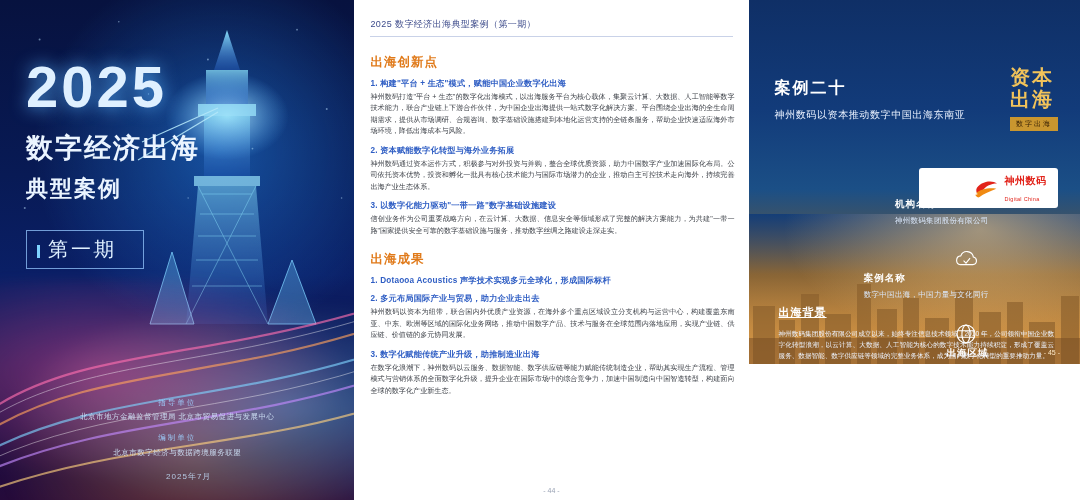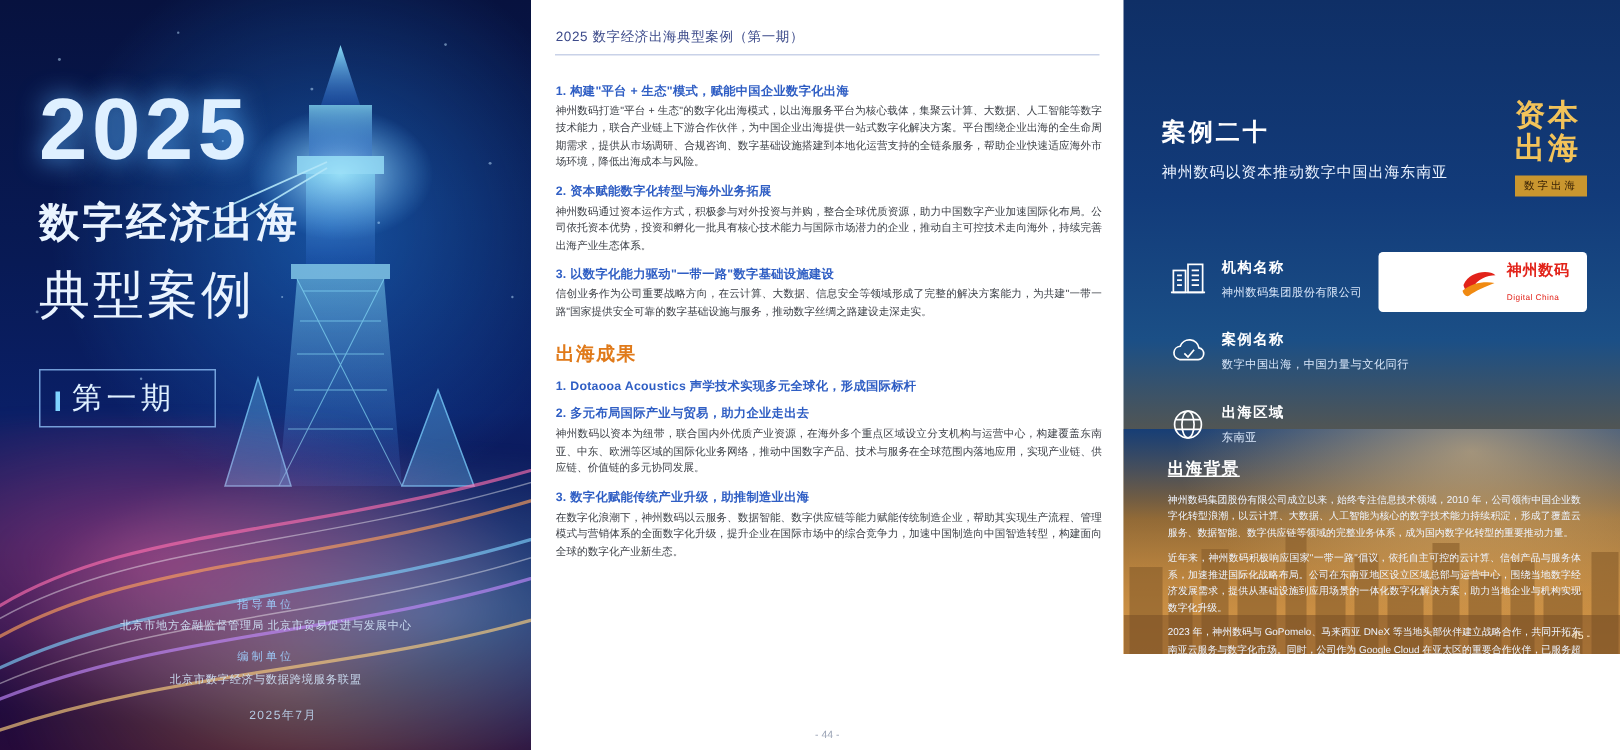--- a/index.html
+++ b/index.html
@@ -30,21 +30,21 @@
   .cover .stars{position:absolute;inset:0;opacity:.5;}
 
   .tower{position:absolute;right:22px;top:24px;width:200px;height:330px;opacity:.95;}
 
   .cov-inner{position:absolute;left:26px;top:58px;z-index:5;}
   .cov-year{
     font-size:58px;font-weight:bold;letter-spacing:3px;line-height:1;
     color:#dff0ff;text-shadow:0 0 18px rgba(90,180,255,.9);
   }
   .cov-t1{margin-top:14px;font-size:27px;font-weight:bold;letter-spacing:2px;color:#eaf4ff;}
-  .cov-t2{margin-top:8px;font-size:34px;font-weight:normal;letter-spacing:2px;color:#eaf4ff;}
+  .cov-t2{margin-top:8px;font-size:22px;font-weight:bold;letter-spacing:2px;color:#eaf4ff;}
   .cov-badge{
     margin-top:26px;display:inline-block;padding:5px 26px 5px 10px;
     border:1px solid rgba(150,200,255,.75);
     font-size:20px;letter-spacing:3px;color:#dff0ff;
   }
   .cov-badge .bar{display:inline-block;width:3px;height:13px;background:#7fd3ff;
     margin-right:8px;vertical-align:-2px;}
 
   .cov-foot{position:absolute;left:0;right:0;bottom:16px;text-align:center;z-index:6;
     font-size:7.5px;line-height:1.9;color:#cfe2f7;opacity:.92;}
@@ -67,21 +67,21 @@
   .sub-title{
     color:#2f5ec4;font-size:8.2px;font-weight:bold;margin:7px 0 3px;letter-spacing:.2px;
   }
   .para{
     color:#3b3f46;font-size:7.1px;line-height:1.62;text-align:justify;margin:0 0 5px;
   }
   .mid-pagenum{position:absolute;left:0;right:0;bottom:6px;text-align:center;
     font-size:7px;color:#9aa3b5;}
 
   
-  .casepage{position:relative;width:360px;height:436px;overflow:hidden;
+  .casepage{position:relative;width:360px;height:364px;overflow:hidden;
     background:linear-gradient(180deg,#0f2f66 0%,#123b7a 30%,#1b4f86 52%,#7a5a2e 76%,#c98b3a 90%,#e0a552 100%);
     color:#fff;}
   .case-photo{
     position:absolute;left:0;right:0;bottom:0;height:150px;
     background:linear-gradient(180deg, rgba(18,60,120,.92) 0%, rgba(150,110,60,.55) 40%, rgba(214,150,70,.85) 100%);
   }
   .case-photo .sky{position:absolute;inset:0;
     background:radial-gradient(ellipse at 70% 10%, rgba(255,210,140,.55) 0%, rgba(255,210,140,0) 60%);}
   .case-skyline{position:absolute;left:0;right:0;bottom:0;height:110px;opacity:.85;}
 
@@ -100,21 +100,21 @@
   .case-logo{
     position:absolute;right:22px;top:168px;width:96px;height:40px;background:#ffffff;border-radius:3px;
     display:flex;align-items:center;justify-content:center;padding-left:43px;
   }
   .logo-mark{width:26px;height:22px;margin-right:5px;}
   .logo-txt{line-height:1.05;}
   .logo-txt .l1{color:#e2231a;font-size:10px;font-weight:bold;letter-spacing:.5px;}
   .logo-txt .l2{color:#e2231a;font-size:5.5px;letter-spacing:.3px;}
 
   .meta{position:absolute;left:30px;top:172px;width:210px;}
-  .meta-row{display:flex;align-items:center;margin-bottom:20px;}
+  .meta-row{display:flex;align-items:flex-end;margin-bottom:20px;flex-direction:column;}
   .meta-ico{width:26px;height:26px;margin-right:10px;flex:0 0 26px;}
   .meta-txt .k{font-size:9.5px;font-weight:bold;color:#ffffff;letter-spacing:1px;}
   .meta-txt .v{margin-top:4px;font-size:7.5px;color:#dbe8fb;letter-spacing:.3px;line-height:1.5;}
 
   .bg-title{position:absolute;left:30px;top:305px;font-size:11px;font-weight:bold;
     letter-spacing:1px;color:#fff;text-decoration:underline;}
   .bg-body{position:absolute;left:30px;right:26px;top:328px;
     font-size:6.6px;line-height:1.7;color:#eef4ff;text-align:justify;}
   .bg-body p{margin:0 0 5px;}
   .case-pagenum{position:absolute;right:20px;bottom:8px;font-size:7px;color:#ffe9c6;}
@@ -211,20 +211,21 @@
     </div>
   </div>
 
   <div class="midpage">
     <div class="mid-header">
       <div>2025 数字经济出海典型案例（第一期）</div>
       <div class="rule"></div>
     </div>
 
     <div class="mid-body">
+      <div class="sec-title">出海创新点</div>
 
       <div class="sub-title">1. 构建"平台 + 生态"模式，赋能中国企业数字化出海</div>
       <p class="para">神州数码打造"平台 + 生态"的数字化出海模式，以出海服务平台为核心载体，集聚云计算、大数据、人工智能等数字技术能力，联合产业链上下游合作伙伴，为中国企业出海提供一站式数字化解决方案。平台围绕企业出海的全生命周期需求，提供从市场调研、合规咨询、数字基础设施搭建到本地化运营支持的全链条服务，帮助企业快速适应海外市场环境，降低出海成本与风险。</p>
 
       <div class="sub-title">2. 资本赋能数字化转型与海外业务拓展</div>
       <p class="para">神州数码通过资本运作方式，积极参与对外投资与并购，整合全球优质资源，助力中国数字产业加速国际化布局。公司依托资本优势，投资和孵化一批具有核心技术能力与国际市场潜力的企业，推动自主可控技术走向海外，持续完善出海产业生态体系。</p>
 
       <div class="sub-title">3. 以数字化能力驱动"一带一路"数字基础设施建设</div>
       <p class="para">信创业务作为公司重要战略方向，在云计算、大数据、信息安全等领域形成了完整的解决方案能力，为共建"一带一路"国家提供安全可靠的数字基础设施与服务，推动数字丝绸之路建设走深走实。</p>
 

